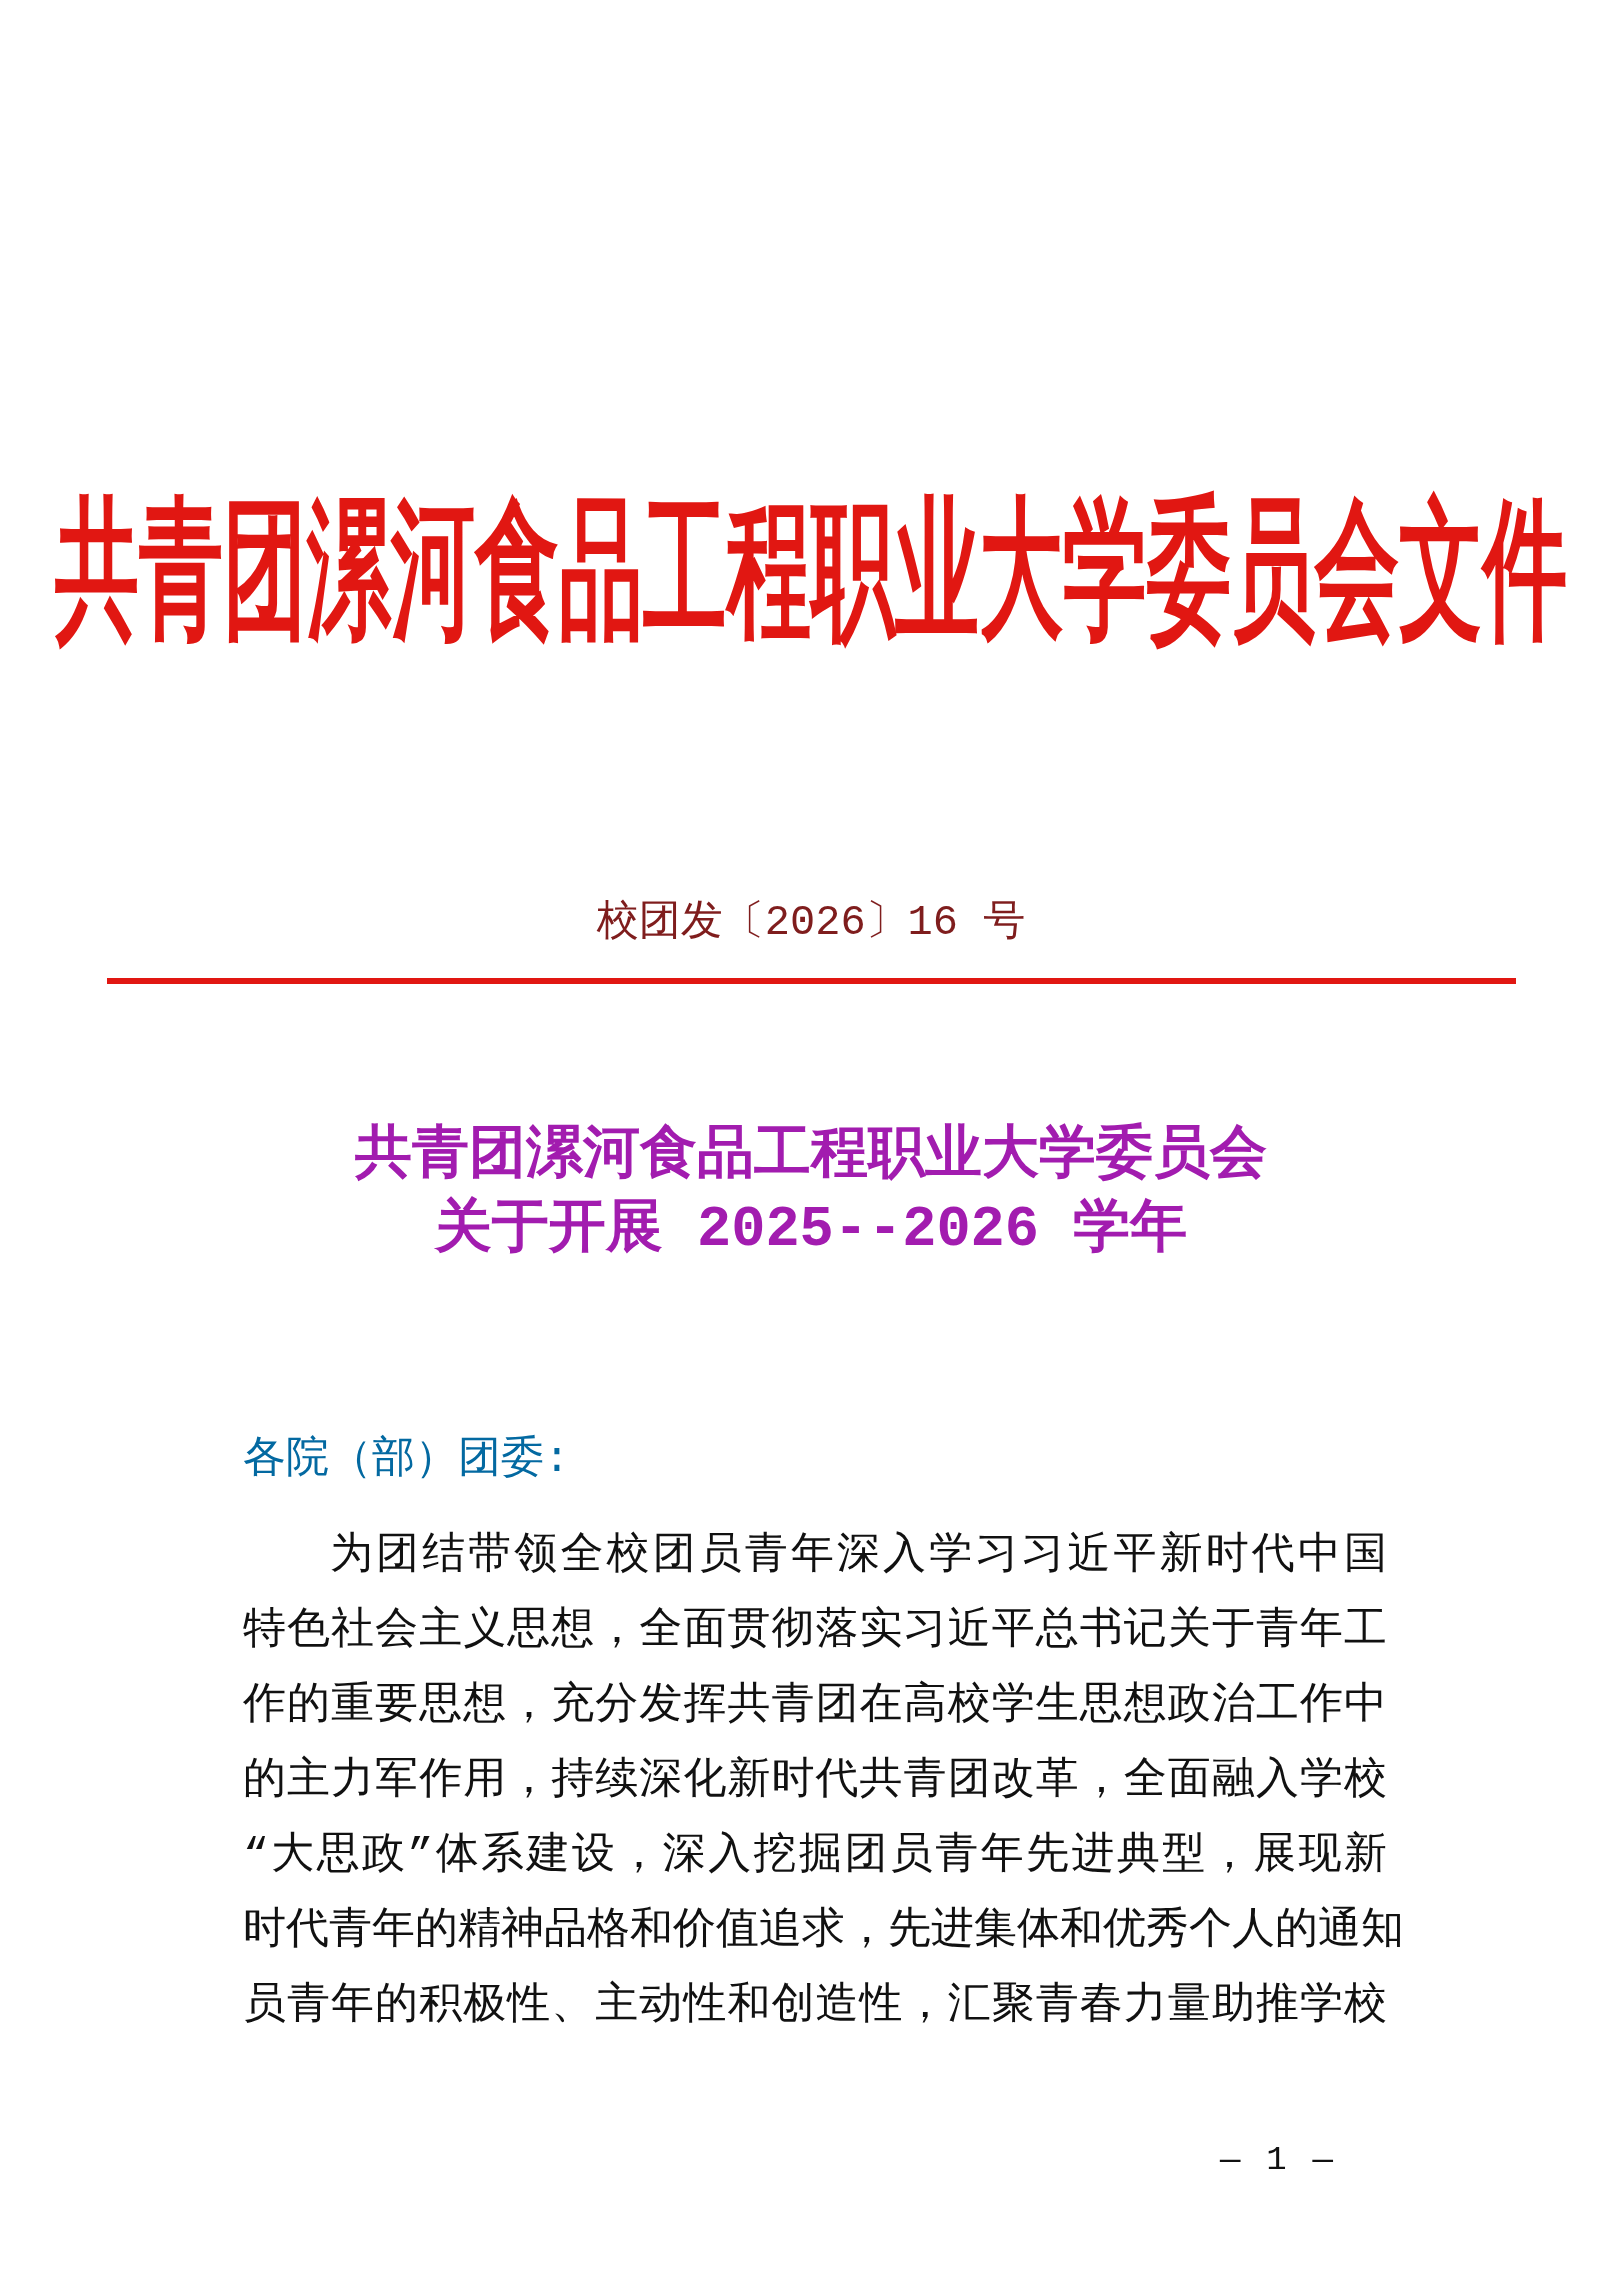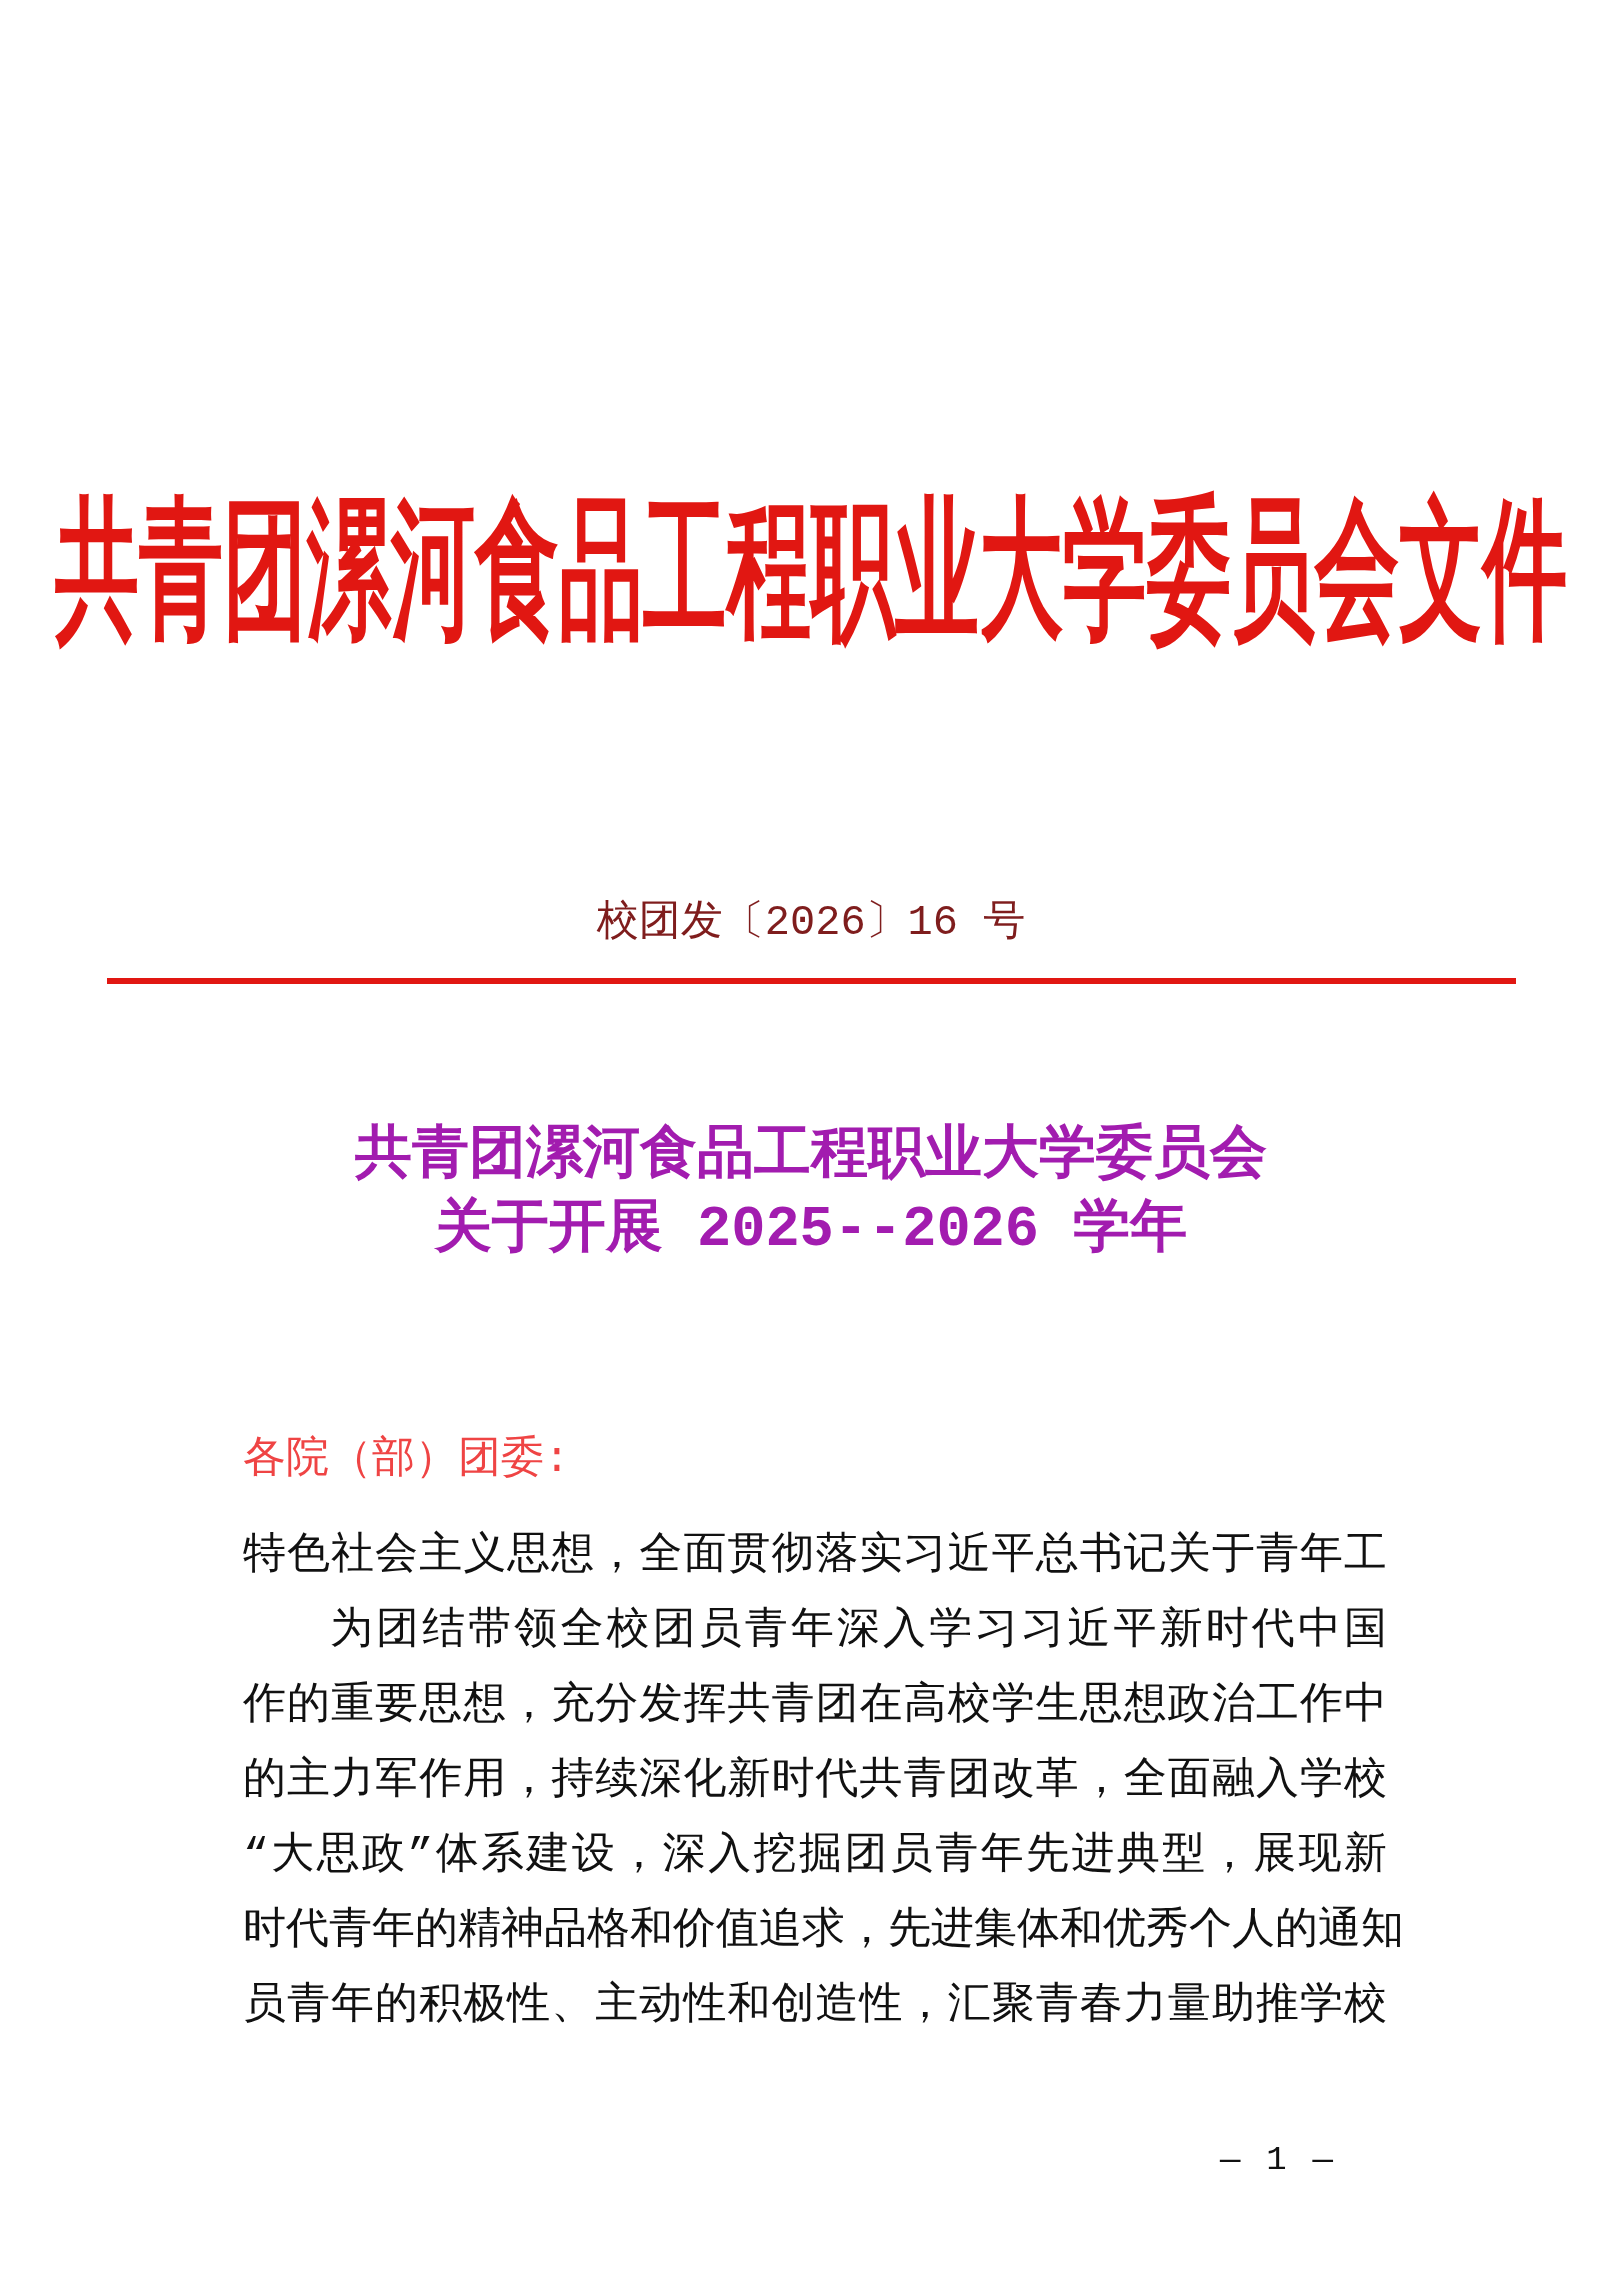--- a/index.html
+++ b/index.html
@@ -63,21 +63,21 @@
     line-height: 74px;
     color: #a21caf;
   }
   
   .salutation {
     position: absolute;
     top: 1434px;
     left: 243px;
     font-size: 43px;
     line-height: 52px;
-    color: #ef4444;
+    color: #0369a1;
   }
   
   .body-text {
     position: absolute;
     top: 1518px;
     left: 243px;
     width: 1144px;
     font-size: 43px;
     color: #111111;
   }
@@ -115,22 +115,22 @@
   <div class="red-rule"></div>
 
   <div class="title-block">
     <div class="title-line">共青团漯河食品工程职业大学委员会</div>
     <div class="title-line">关于开展 2025--2026 学年</div>
   </div>
 
   <div class="salutation">各院（部）团委:</div>
 
   <div class="body-text">
+    <div class="body-line indent">为团结带领全校团员青年深入学习习近平新时代中国</div>
     <div class="body-line">特色社会主义思想，全面贯彻落实习近平总书记关于青年工</div>
-    <div class="body-line indent">为团结带领全校团员青年深入学习习近平新时代中国</div>
     <div class="body-line">作的重要思想，充分发挥共青团在高校学生思想政治工作中</div>
     <div class="body-line">的主力军作用，持续深化新时代共青团改革，全面融入学校</div>
     <div class="body-line">“大思政”体系建设，深入挖掘团员青年先进典型，展现新</div>
     <div class="body-line">时代青年的精神品格和价值追求，先进集体和优秀个人的通知</div>
     <div class="body-line">员青年的积极性、主动性和创造性，汇聚青春力量助推学校</div>
   </div>
 
   <div class="page-number">— 1 —</div>
 
 </div>

